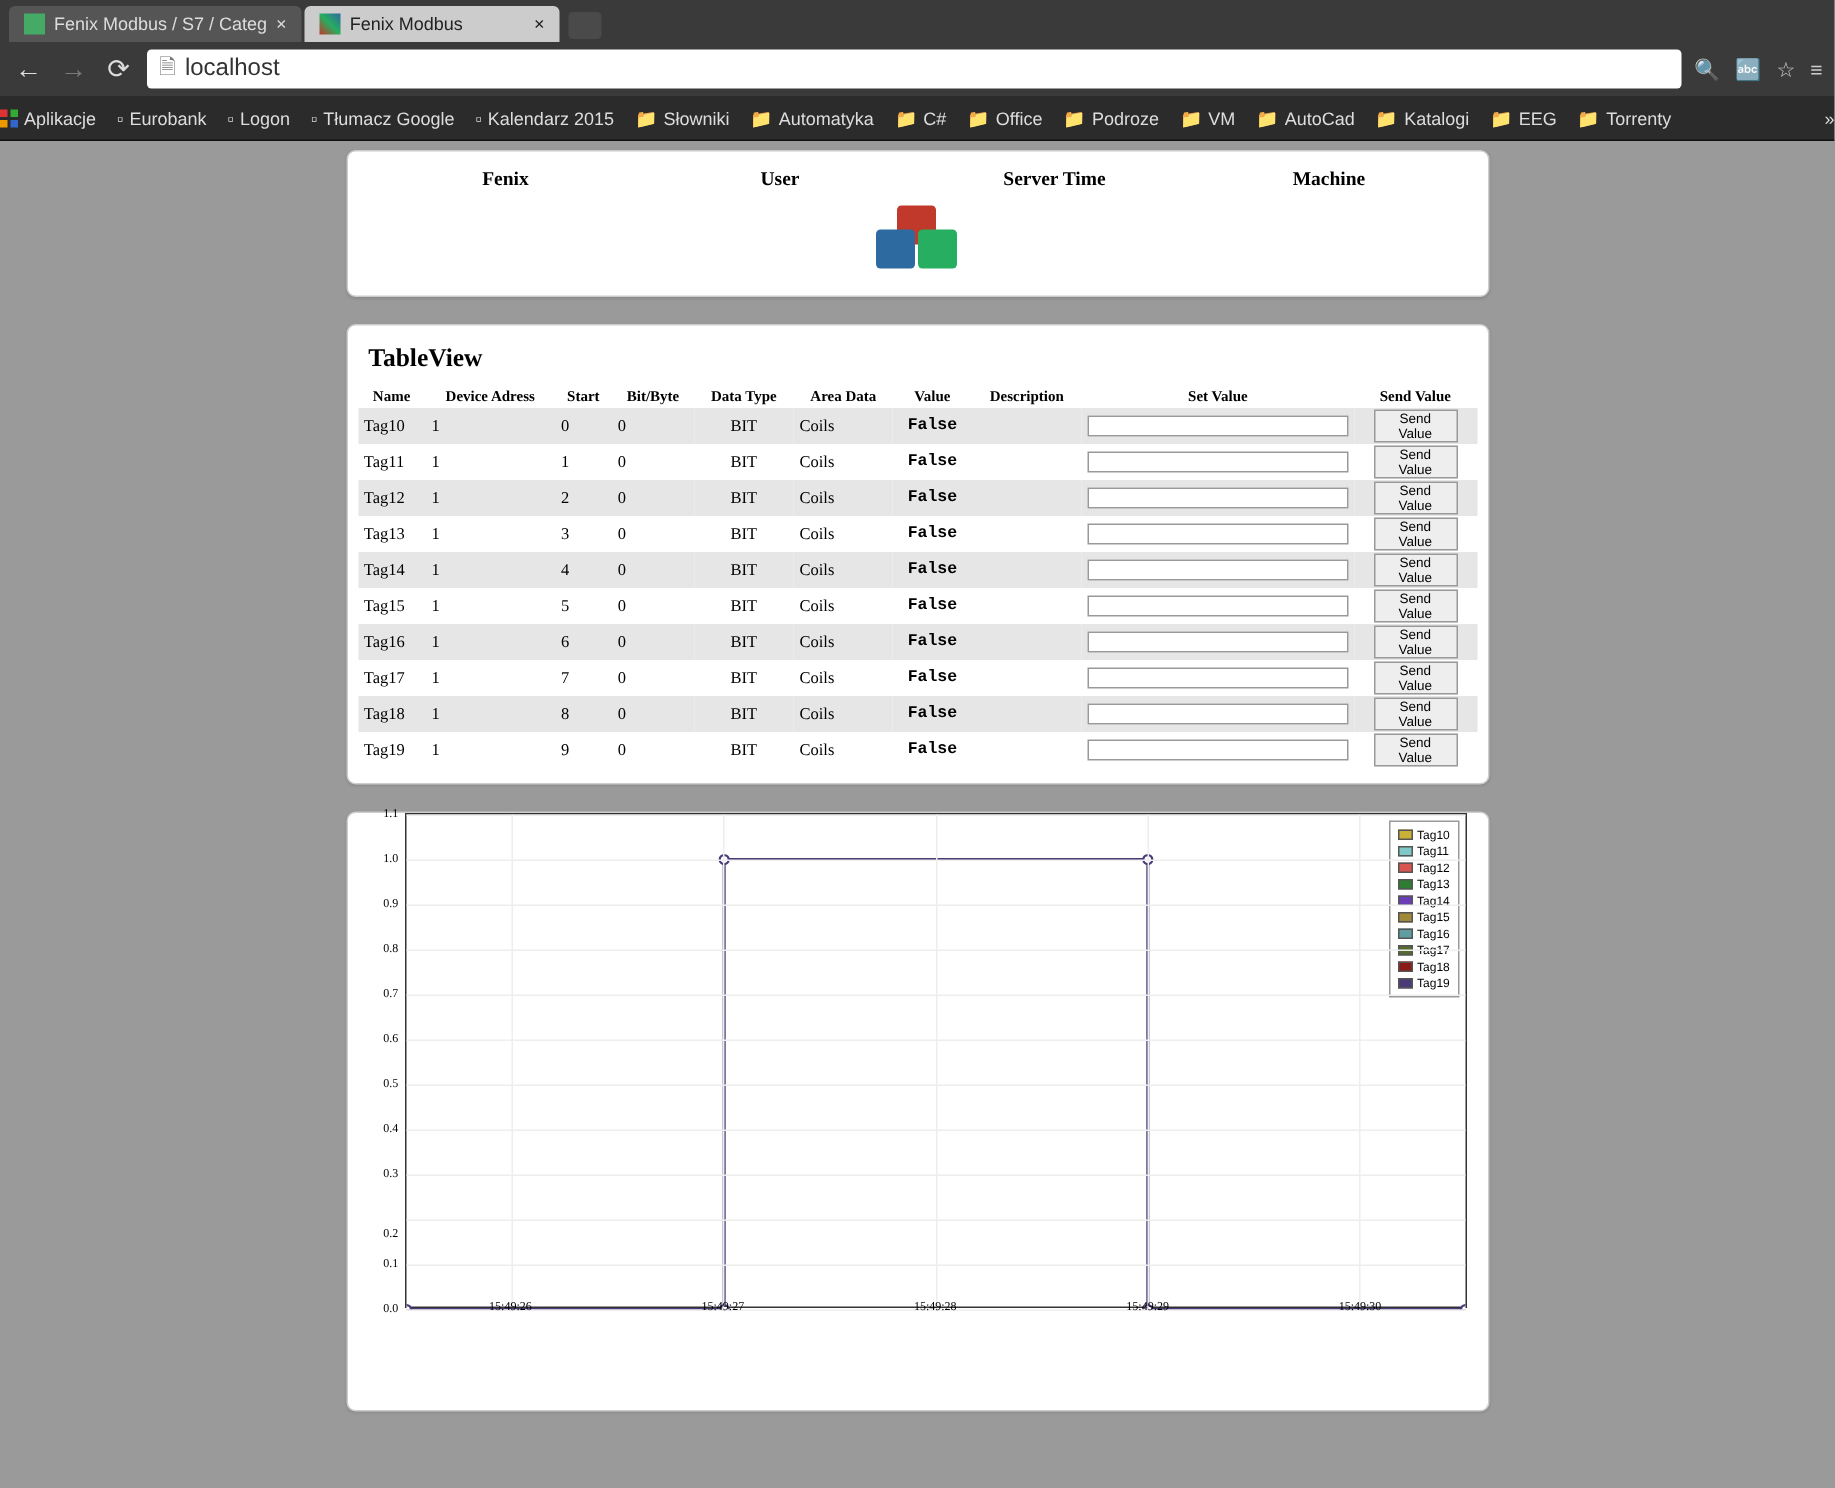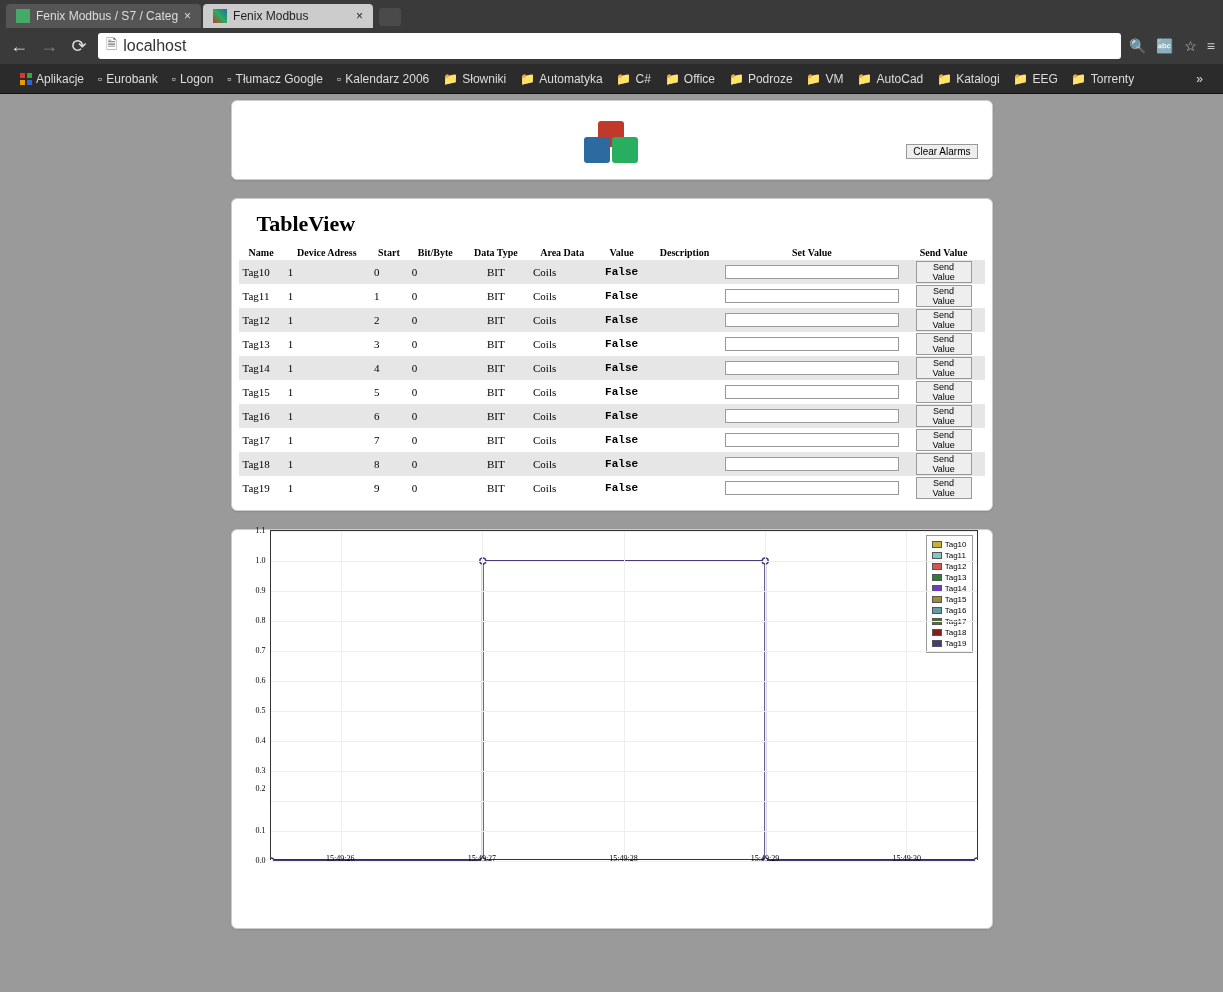--- a/index.html
+++ b/index.html
@@ -13,21 +13,21 @@
 .tab-close { margin-left: auto; cursor: pointer; font-size: 12px; }
 .new-tab { width: 22px; height: 18px; background: #4a4a4a; border-radius: 3px; margin-bottom: 2px; margin-left: 4px; }
 
 .toolbar { background: #3a3a3a; height: 36px; display: flex; align-items: center; padding: 0 8px; gap: 8px; }
 .nav-btn { color: #ddd; font-size: 18px; cursor: pointer; width: 22px; text-align: center; }
 .url-bar { flex: 1; background: #fff; height: 26px; border-radius: 3px; display: flex; align-items: center; padding: 0 8px; gap: 6px; }
 .url-bar .page-icon { color: #777; font-size: 14px; }
 .url-text { font-size: 16px; color: #333; }
 .toolbar-right { display: flex; gap: 10px; color: #ccc; font-size: 14px; }
 
-.bookmarks { background: #2b2b2b; height: 30px; display: flex; align-items: center; padding: 0 20px; gap: 14px; font-size: 12px; color: #ddd; border-bottom: 1px solid #111; }
+.bookmarks { background: #2b2b2b; height: 30px; display: flex; align-items: center; padding: 0 0; gap: 14px; font-size: 12px; color: #ddd; border-bottom: 1px solid #111; }
 .bm-item { display: flex; align-items: center; gap: 4px; cursor: pointer; white-space: nowrap; }
 .folder-icon { color: #d4a23e; }
 .more-bm { margin-left: auto; color: #ddd; }
 
 
 .page { padding: 6px; }
 .card { background: #fff; border: 1px solid #ccc; border-radius: 6px; width: 762px; margin: 0 auto 18px; box-shadow: 0 1px 2px rgba(0,0,0,0.1); }
 
 .header-card { padding: 10px 14px 10px; }
 .header-row { display: flex; font-family: 'Times New Roman', serif; font-weight: bold; font-size: 13px; }
@@ -37,21 +37,21 @@
 .cube { position: absolute; width: 26px; height: 26px; border-radius: 3px; }
 .cube.red { background: #c0392b; top: 4px; left: 16px; }
 .cube.green { background: #27ae60; top: 20px; left: 30px; }
 .cube.blue { background: #2c6aa0; top: 20px; left: 2px; }
 .clear-alarms-row { text-align: right; margin-top: -30px; margin-bottom: 10px; }
 .btn { font-size: 10px; padding: 1px 6px; background: #eee; border: 1px solid #999; cursor: pointer; font-family: Arial; }
 .controls-row { display: flex; align-items: center; gap: 5px; font-size: 11px; margin-top: 6px; }
 .controls-row .spacer { width: 80px; }
 .controls-row input[type=text] { width: 96px; font-size: 11px; border: 1px solid #999; height: 16px; }
 
-.section-title { font-family: 'Times New Roman', serif; font-weight: bold; font-size: 22px; padding: 12px 14px 8px; margin-left: 11px; }
+.section-title { font-family: 'Times New Roman', serif; font-weight: bold; font-size: 17px; padding: 12px 14px 8px; }
 
 .tbl { width: calc(100% - 14px); margin: 0 7px 10px; font-size: 11px; border-collapse: collapse; }
 .tbl th { font-family: 'Times New Roman', serif; font-weight: bold; font-size: 10px; padding: 2px 4px; text-align: center; }
 .tbl td { padding: 1px 4px; font-family: 'Times New Roman', serif; }
 .tbl tr.odd { background: #e6e6e6; }
 .tbl .name { text-align: left; }
 .tbl .c { text-align: left; }
 .tbl .val { font-weight: bold; text-align: center; font-family: Liberation Mono, monospace; }
 .tbl input[type=text] { width: 100%; border: 1px solid #999; height: 14px; font-size: 10px; }
 .send-btn { font-size: 9px; padding: 0 6px; background: #eee; border: 1px solid #999; width: 56px; cursor: pointer; }
@@ -115,21 +115,21 @@
         <span>▫</span>
         <span>Eurobank</span>
       </span><span class="bm-item">
         <span>▫</span>
         <span>Logon</span>
       </span><span class="bm-item">
         <span>▫</span>
         <span>Tłumacz Google</span>
       </span><span class="bm-item">
         <span>▫</span>
-        <span>Kalendarz 2006</span>
+        <span>Kalendarz 2015</span>
       </span><span class="bm-item">
         <span class="folder-icon">📁</span>
         <span>Słowniki</span>
       </span><span class="bm-item">
         <span class="folder-icon">📁</span>
         <span>Automatyka</span>
       </span><span class="bm-item">
         <span class="folder-icon">📁</span>
         <span>C#</span>
       </span><span class="bm-item">
@@ -153,27 +153,30 @@
       </span><span class="bm-item">
         <span class="folder-icon">📁</span>
         <span>Torrenty</span>
       </span></div>
   <span class="more-bm">»</span>
 </div>
 
 <div class="page">
 
   <div class="card header-card">
+    <div class="header-row">
+      <div class="header-col">Fenix</div>
+      <div class="header-col">User</div>
+      <div class="header-col">Server Time</div>
+      <div class="header-col">Machine</div>
+    </div>
     <div class="logo">
       <div class="cube red"></div>
         <div class="cube blue"></div>
         <div class="cube green"></div>
-    </div>
-    <div class="clear-alarms-row">
-      <button class="btn">Clear Alarms</button>
     </div>
   </div>
 
   <div class="card">
     <div class="section-title">TableView</div>
     <table class="tbl">
       <thead>
           <tr id="tbl-headers">
             <th>Name</th>
             <th>Device Adress</th>
@@ -310,21 +313,21 @@
           </tr>
         </tbody>
     </table>
   </div>
 
   <div class="card">
     <div class="chart-area">
       <div class="y-axis" id="y-axis">
           <div class="y-tick" style="top: 330px;">0.0</div>
           <div class="y-tick" style="top: 300px;">0.1</div>
-          <div class="y-tick" style="top: 258px;">0.2</div>
+          <div class="y-tick" style="top: 280px;">0.2</div>
           <div class="y-tick" style="top: 240px;">0.3</div>
           <div class="y-tick" style="top: 210px;">0.4</div>
           <div class="y-tick" style="top: 180px; margin-left: 44px;">0.5</div>
           <div class="y-tick" style="top: 150px;">0.6</div>
           <div class="y-tick" style="top: 120px;">0.7</div>
           <div class="y-tick" style="top: 90px;">0.8</div>
           <div class="y-tick" style="top: 60px;">0.9</div>
           <div class="y-tick" style="top: 30px;">1.0</div>
           <div class="y-tick" style="top: 0px;">1.1</div>
         </div>

